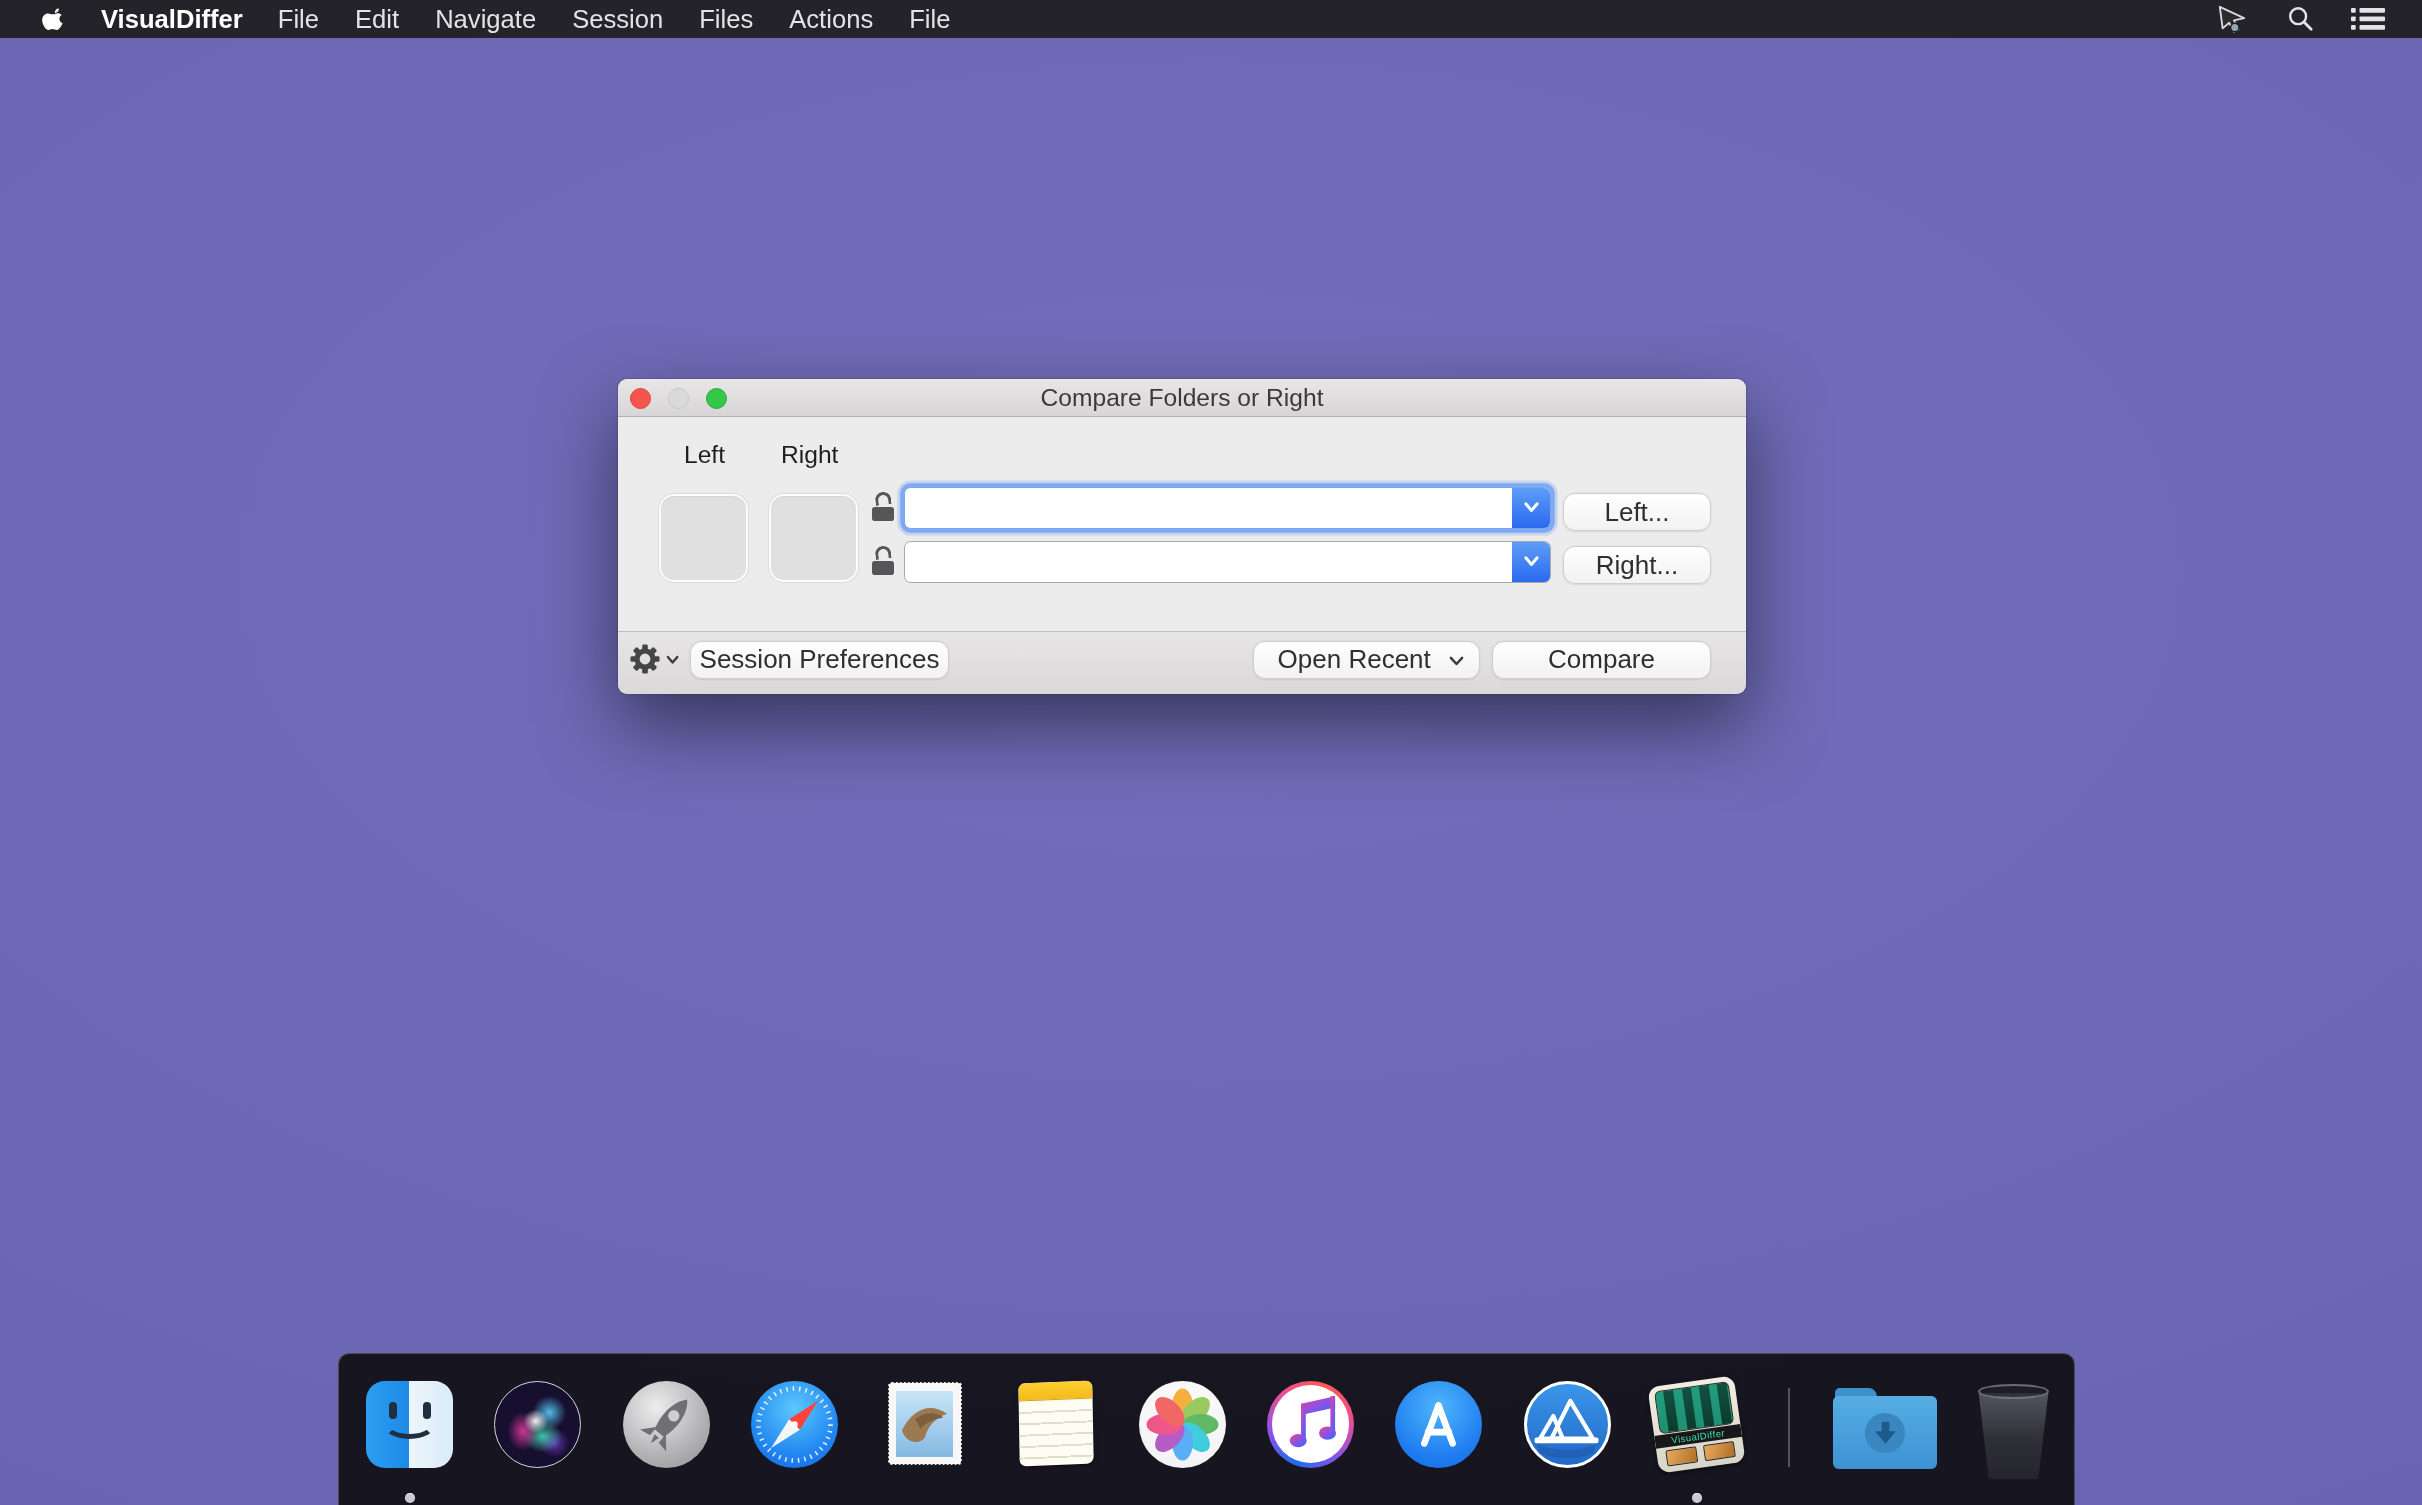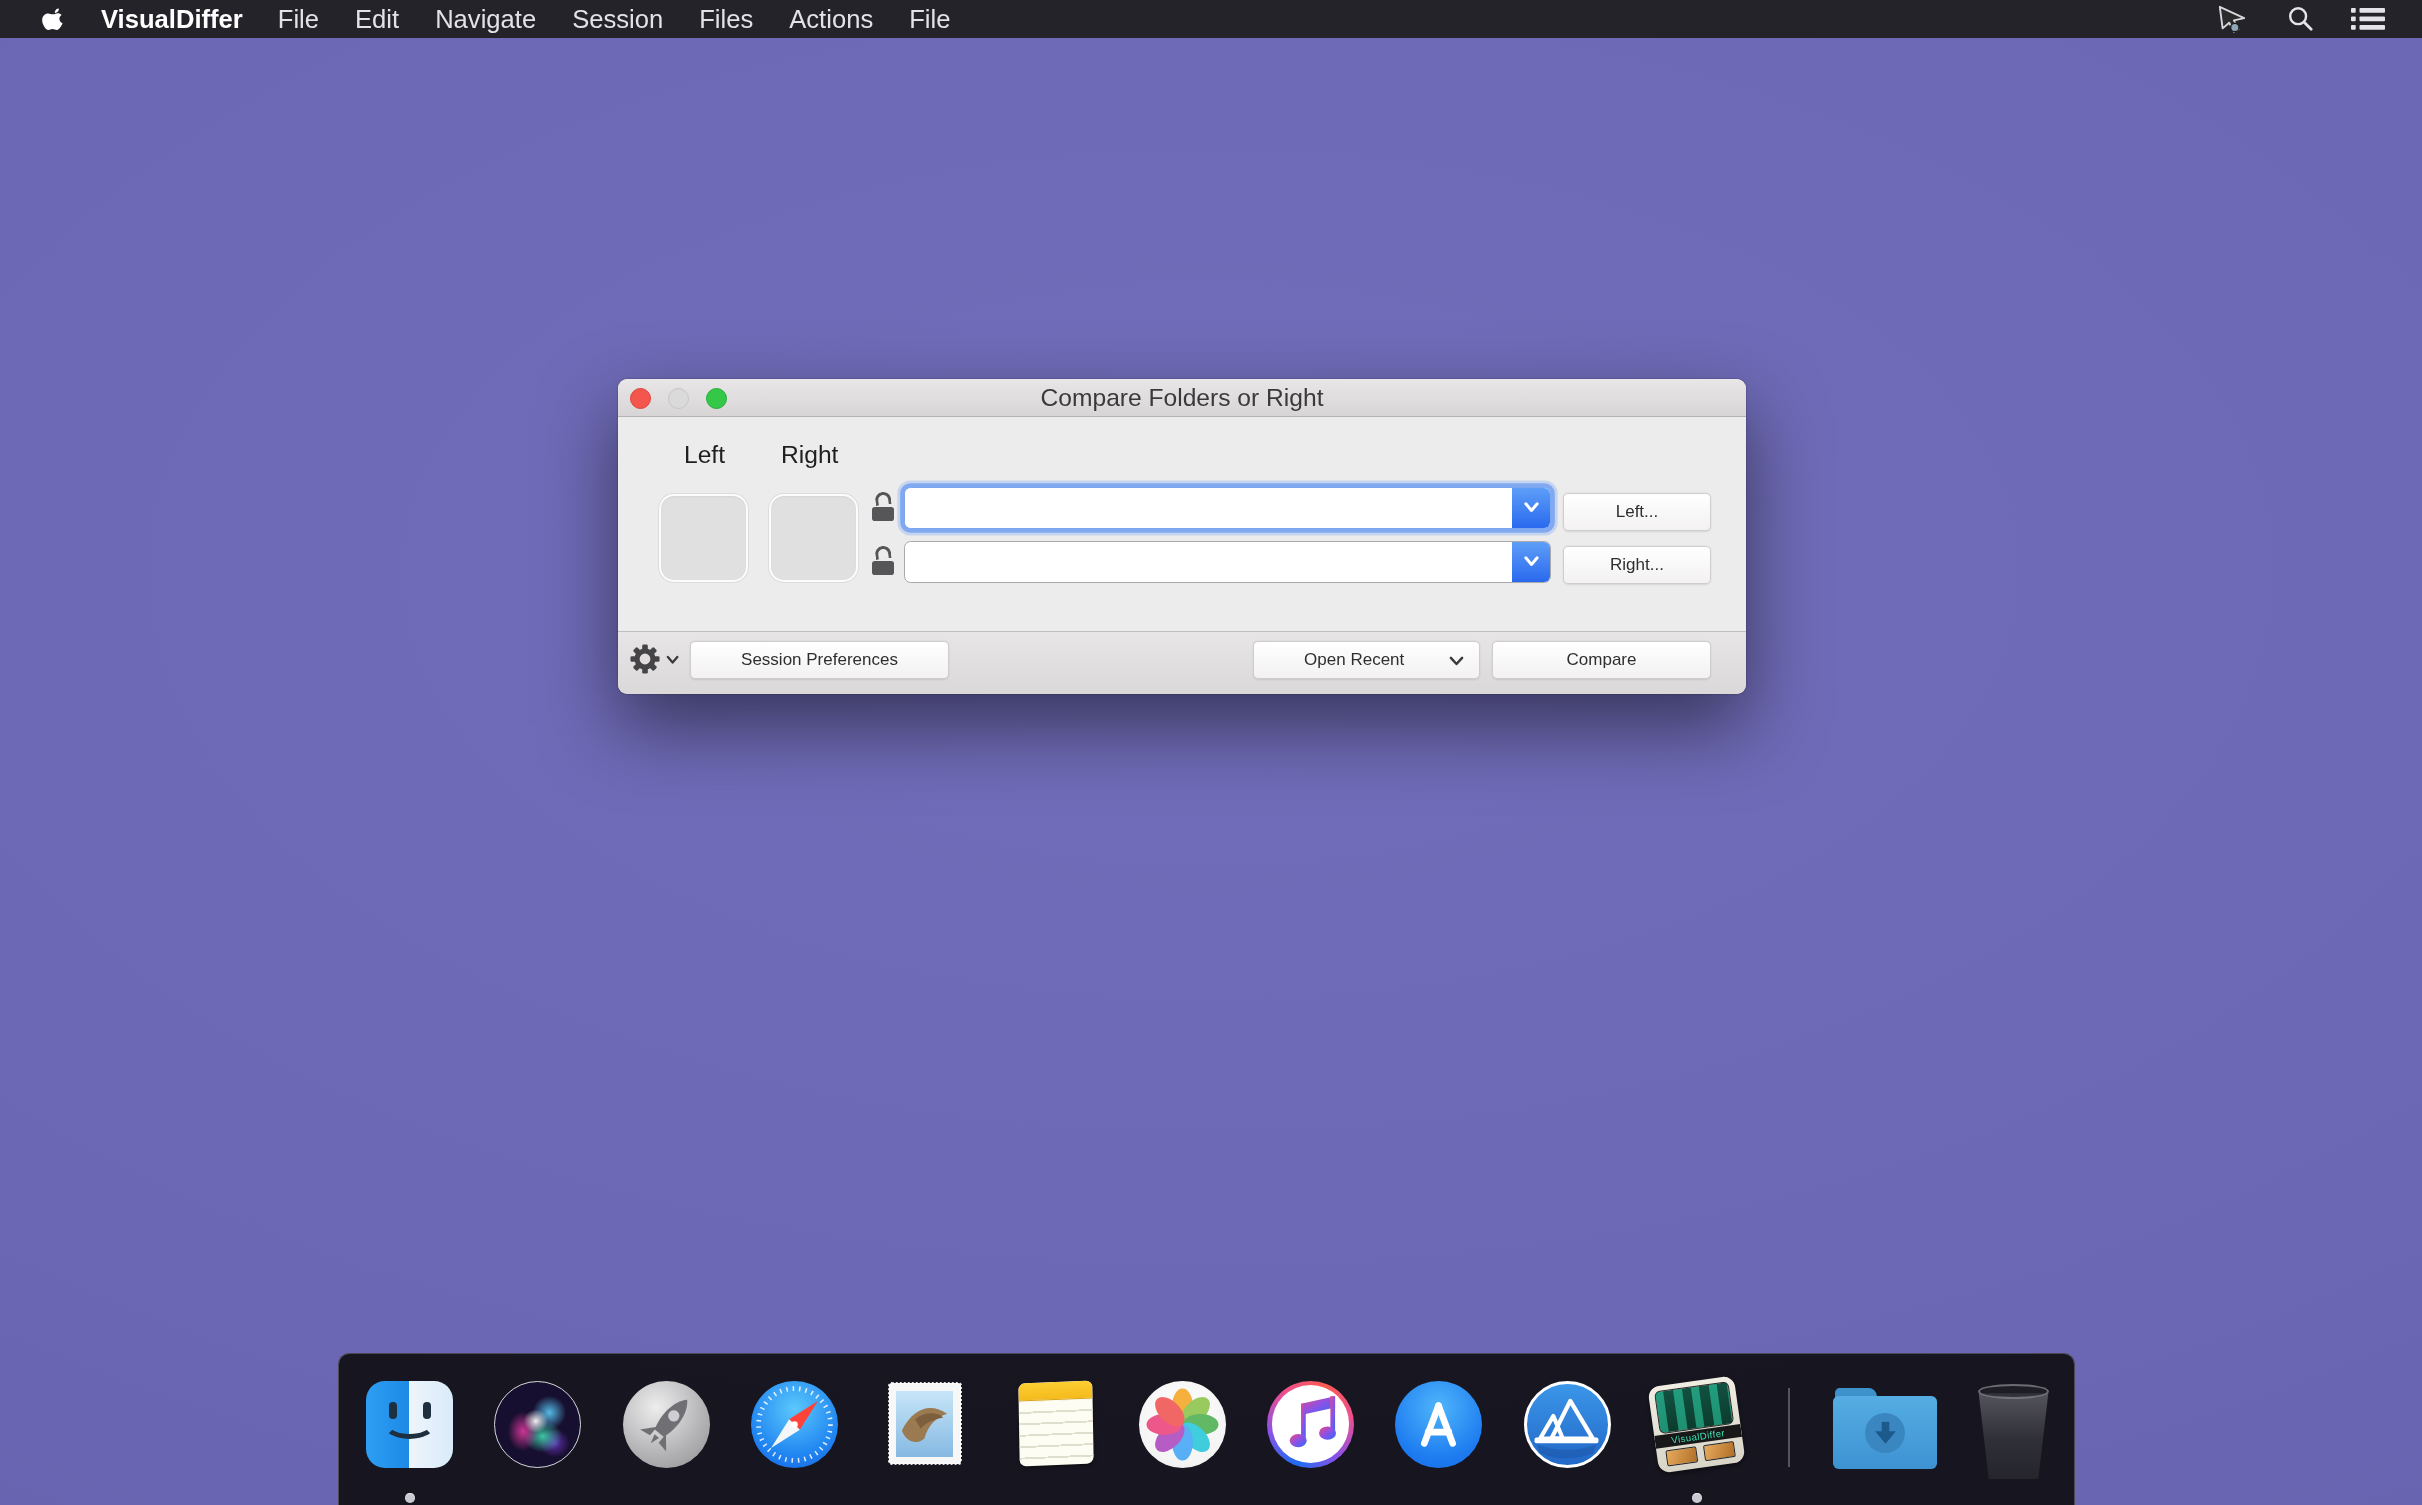--- a/index.html
+++ b/index.html
@@ -49,21 +49,21 @@
   .combo.focused { border-color:#7aa6ee;
            box-shadow:0 0 0 3.8px rgba(110,158,243,.8), 0 0 0 6.6px rgba(110,158,243,.3); }
   .combo input { position:absolute; left:1.9px; top:1.9px; bottom:1.9px; width:596px; border:none;
                  outline:none; font-size:24.6px; padding:0 13.2px; background:transparent; color:#222; }
   .combo-cap { position:absolute; right:0; top:0; bottom:0; width:38px;
                background:linear-gradient(#5d9ef8,#2a69ee); border-radius:0 5.7px 5.7px 0;
                display:flex; align-items:center; justify-content:center; }
 
   .btn { display:flex; align-items:center; justify-content:center;
          background:linear-gradient(#ffffff,#f3f1f2); border:0.9px solid #cfcdce;
-         border-radius:5px; font-size:17px; color:#2f2f31;
+         border-radius:12px; font-size:26px; color:#2f2f31;
          box-shadow:0 0.9px 1.9px rgba(0,0,0,.10); }
   .btn-side { position:absolute; left:945px; width:148px; height:38px; }
 
   .bottombar { position:absolute; left:0; right:0; bottom:0; height:63px;
                background:linear-gradient(#e7e5e6,#dad8d9); border-top:0.9px solid #bfbdbe;
                border-radius:0 0 9.5px 9.5px; }
   .gear-group { position:absolute; left:12.3px; top:12.3px; display:flex; align-items:center; gap:5.7px; }
   .bb-btn { position:absolute; top:8.5px; height:38px; }
   .popup-chevron { position:absolute; right:15px; top:14px; }
 

